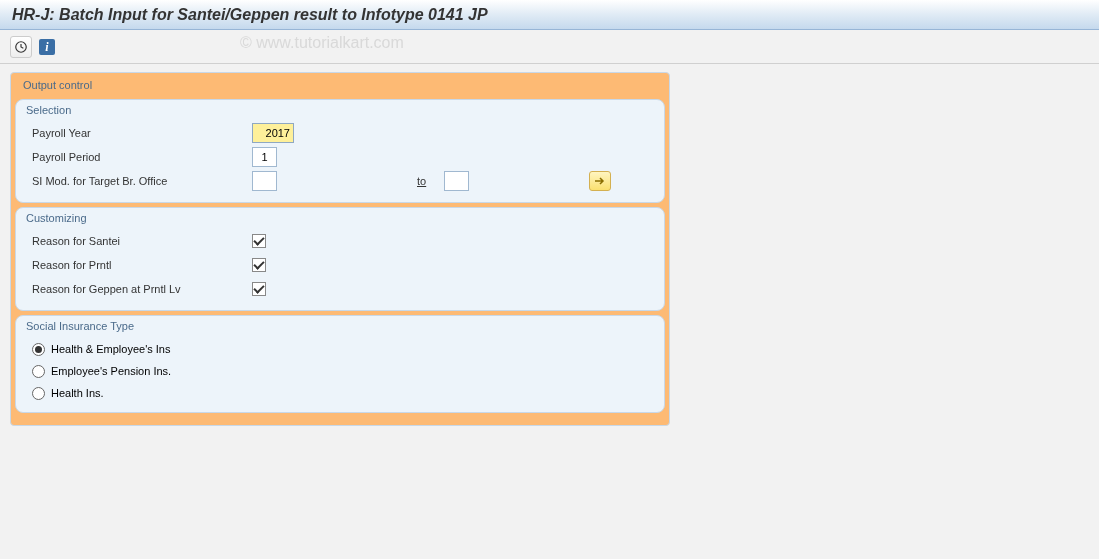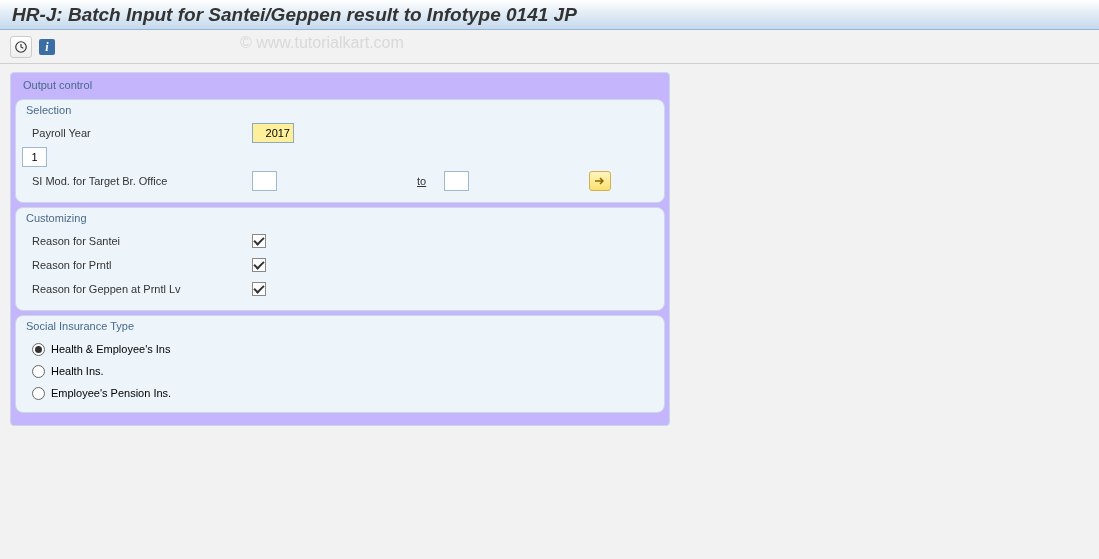--- a/index.html
+++ b/index.html
@@ -16,21 +16,21 @@
       background: linear-gradient(to bottom, #ffffff 0%, #e0ebf5 50%, #c5d9ed 100%);
       height: 30px;
       border-bottom: 1px solid #97b5d6;
       display: flex;
       align-items: center;
       padding: 0 12px;
     }
     .title-text {
       font-weight: bold;
       font-style: italic;
-      font-size: 19px;
+      font-size: 16px;
       color: #333;
     }
     .toolbar {
       background: #f2f2f2;
       height: 34px;
       display: flex;
       align-items: center;
       padding: 0 10px;
       border-bottom: 1px solid #d0d0d0;
       gap: 4px;
@@ -173,21 +173,21 @@
       border-radius: 50%;
     }
     .radio-row {
       display: flex;
       align-items: center;
       height: 22px;
     }
     .outer-group {
       border: 1px solid #c8d8e8;
       border-radius: 4px;
-      background: #c4b5fd;
+      background: #fdba74;
       width: 660px;
       padding-bottom: 8px;
     }
     .outer-label {
       font-size: 11px;
       color: #4a6a8a;
       padding: 6px 10px 4px 12px;
     }
   </style>
 </head>
@@ -216,20 +216,21 @@
     <div class="outer-label">Output control</div>
 
     <div class="group-box-inner">
       <div class="group-label">Selection</div>
       <div class="fields">
         <div class="row">
           <span class="field-label">Payroll Year</span>
           <input class="text-input w50 highlight" value="2017" style="">
         </div>
         <div class="row">
+          <span class="field-label">Payroll Period</span>
           <input class="text-input w50" style="width: 25px; text-align: center;" value="1">
         </div>
         <div class="row">
           <span class="field-label">SI Mod. for Target Br. Office</span>
           <input class="text-input w30" value="" style="">
           <span class="to-label">to</span>
           <input class="text-input w30" value="" style="">
           <div class="more-btn">
             <svg width="12" height="10" viewBox="0 0 12 10">
               <path d="M1 5 L8 5 M6 2 L9 5 L6 8" fill="none" stroke="#8a6d00" stroke-width="1.5"></path>
@@ -259,23 +260,23 @@
 
     <div class="group-box-inner">
       <div class="group-label">Social Insurance Type</div>
       <div class="fields">
         <div class="radio-row">
           <span class="radio selected"></span>
           <span>Health &amp; Employee's Ins</span>
         </div>
         <div class="radio-row">
           <span class="radio"></span>
-          <span>Health Ins.</span>
+          <span>Employee's Pension Ins.</span>
         </div>
         <div class="radio-row">
           <span class="radio"></span>
-          <span>Employee's Pension Ins.</span>
+          <span>Health Ins.</span>
         </div>
       </div>
     </div>
 
   </div>
 </div>
 
 </body></html>

